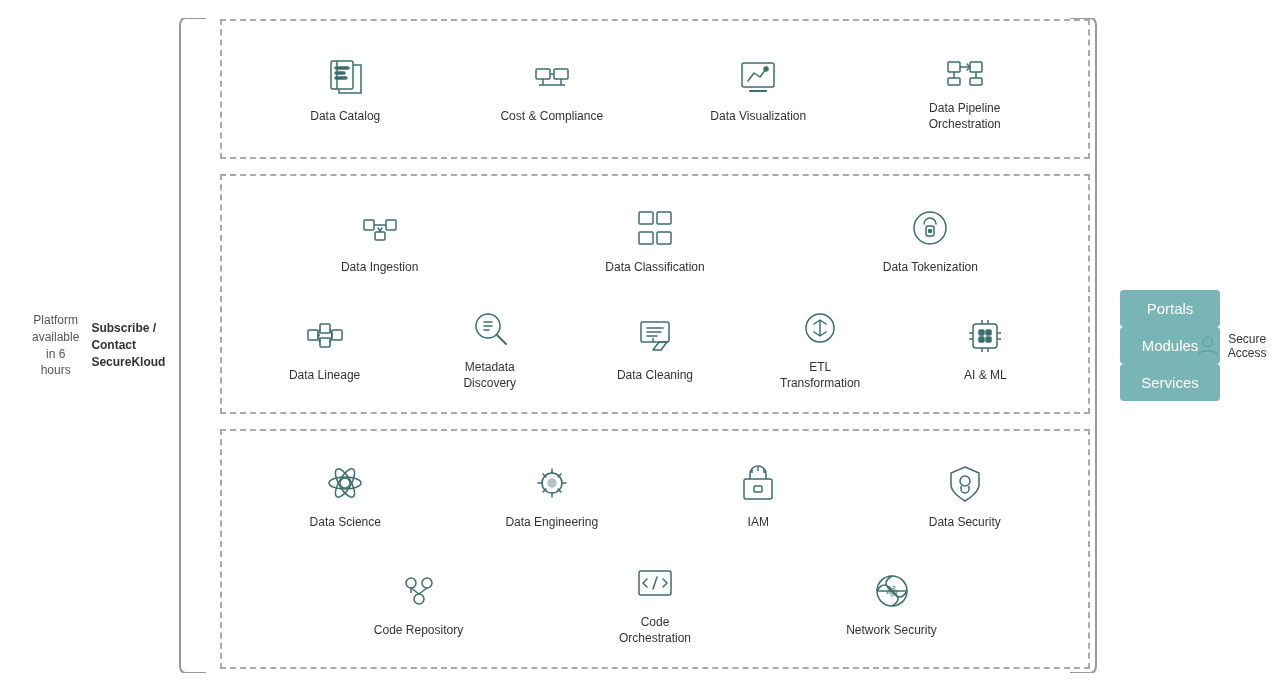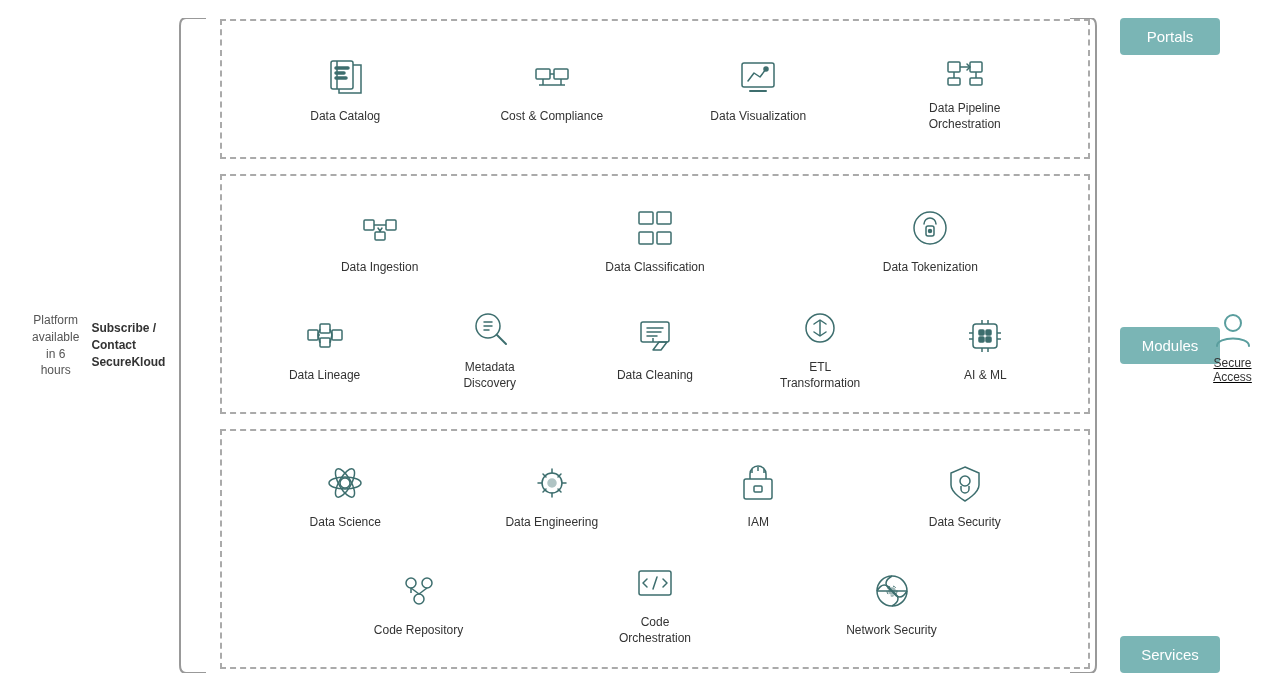--- a/index.html
+++ b/index.html
@@ -129,46 +129,44 @@
     }
 
     
     .right-labels {
       position: absolute;
       right: 60px;
       top: 18px;
       bottom: 18px;
       display: flex;
       flex-direction: column;
-      justify-content: space-between;
+      justify-content: center;
     }
 
     .label-box {
       background: #7ab5b5;
       color: #fff;
       font-size: 15px;
       font-weight: 500;
       padding: 10px 18px;
       text-align: center;
       border-radius: 4px;
       min-width: 100px;
     }
 
     
     .right-side {
       position: absolute;
       right: 10px;
       top: 50%;
       transform: translateY(-50%);
       display: flex;
-      flex-direction: column;
       align-items: center;
       gap: 4px;
       width: 75px;
-      text-decoration: underline;
     }
 
     .secure-icon {
       width: 44px;
       height: 44px;
     }
 
     .secure-label {
       font-size: 12px;
       color: #333;

